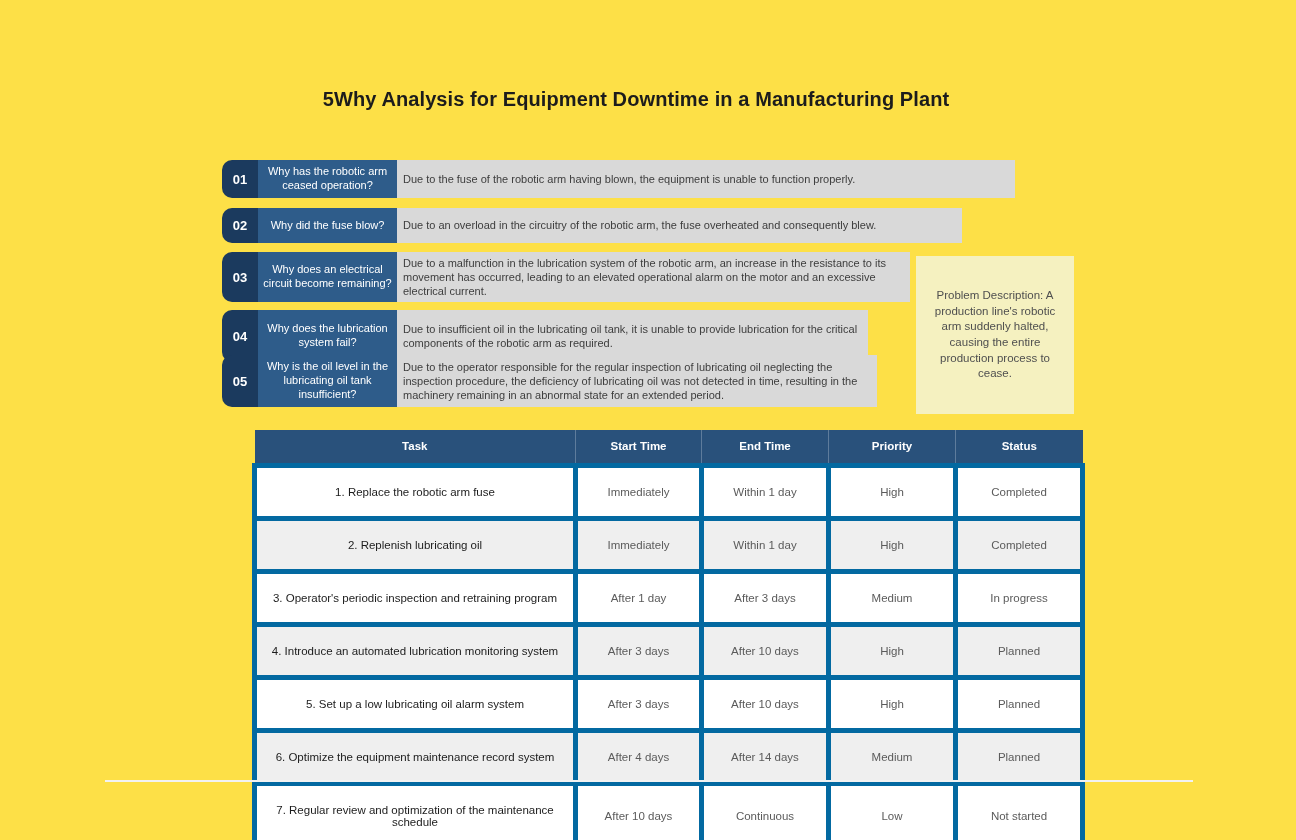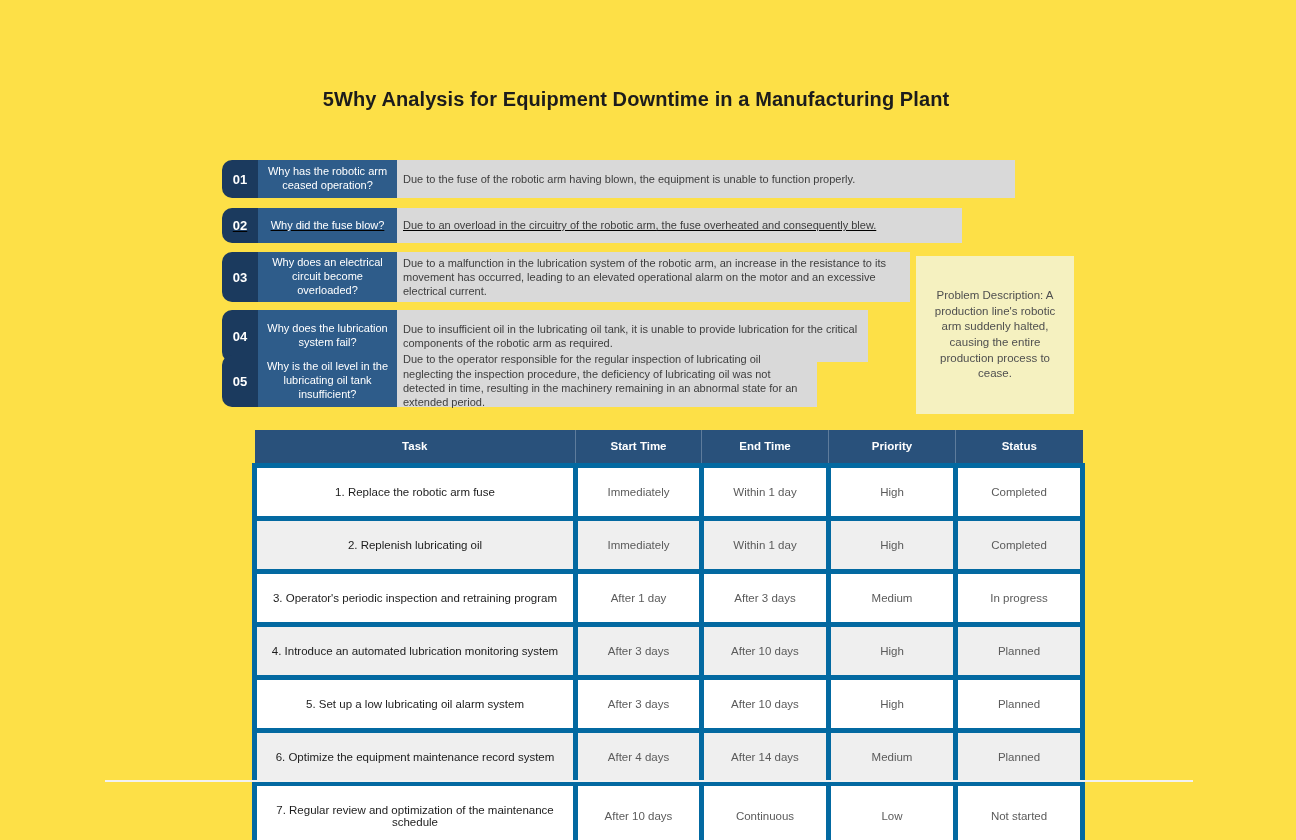--- a/index.html
+++ b/index.html
@@ -135,50 +135,50 @@
   <div class="page-title">5Why Analysis for Equipment Downtime in a Manufacturing Plant</div>
 
   <div class="why-row" style="top:160px; height:38px;">
     <div class="why-left">
       <div class="why-num">01</div>
       <div class="why-question">Why has the robotic arm ceased operation?</div>
     </div>
     <div class="why-answer" style="width:618px;">Due to the fuse of the robotic arm having blown, the equipment is unable to function properly.</div>
   </div>
 
-  <div class="why-row" style="top:208px; height:35px;text-decoration:underline;">
+  <div class="why-row" style="top:208px; height:35px;">
     <div class="why-left">
       <div class="why-num">02</div>
       <div class="why-question">Why did the fuse blow?</div>
     </div>
     <div class="why-answer" style="width:565px;">Due to an overload in the circuitry of the robotic arm, the fuse overheated and consequently blew.</div>
   </div>
 
   <div class="why-row" style="top:252px; height:50px;">
     <div class="why-left">
       <div class="why-num">03</div>
-      <div class="why-question">Why does an electrical circuit become overloaded?</div>
+      <div class="why-question">Why does an electrical circuit become remaining?</div>
     </div>
     <div class="why-answer" style="width:513px;">Due to a malfunction in the lubrication system of the robotic arm, an increase in the resistance to its movement has occurred, leading to an elevated operational alarm on the motor and an excessive electrical current.</div>
   </div>
 
   <div class="why-row" style="top:310px; height:52px;">
     <div class="why-left">
       <div class="why-num">04</div>
       <div class="why-question">Why does the lubrication system fail?</div>
     </div>
     <div class="why-answer" style="width:471px;">Due to insufficient oil in the lubricating oil tank, it is unable to provide lubrication for the critical components of the robotic arm as required.</div>
   </div>
 
   <div class="why-row" style="top:355px; height:52px;">
     <div class="why-left">
       <div class="why-num">05</div>
       <div class="why-question">Why is the oil level in the lubricating oil tank insufficient?</div>
     </div>
-    <div class="why-answer" style="width:420px;">Due to the operator responsible for the regular inspection of lubricating oil neglecting the inspection procedure, the deficiency of lubricating oil was not detected in time, resulting in the machinery remaining in an abnormal state for an extended period.</div>
+    <div class="why-answer" style="width:480px;">Due to the operator responsible for the regular inspection of lubricating oil neglecting the inspection procedure, the deficiency of lubricating oil was not detected in time, resulting in the machinery remaining in an abnormal state for an extended period.</div>
   </div>
 
   <div class="sticky-note">Problem Description: A production line's robotic arm suddenly halted, causing the entire production process to cease.</div>
 
   <table class="task-table">
     <colgroup>
       <col class="col-task">
         <col class="col-start">
         <col class="col-end">
         <col class="col-priority">

